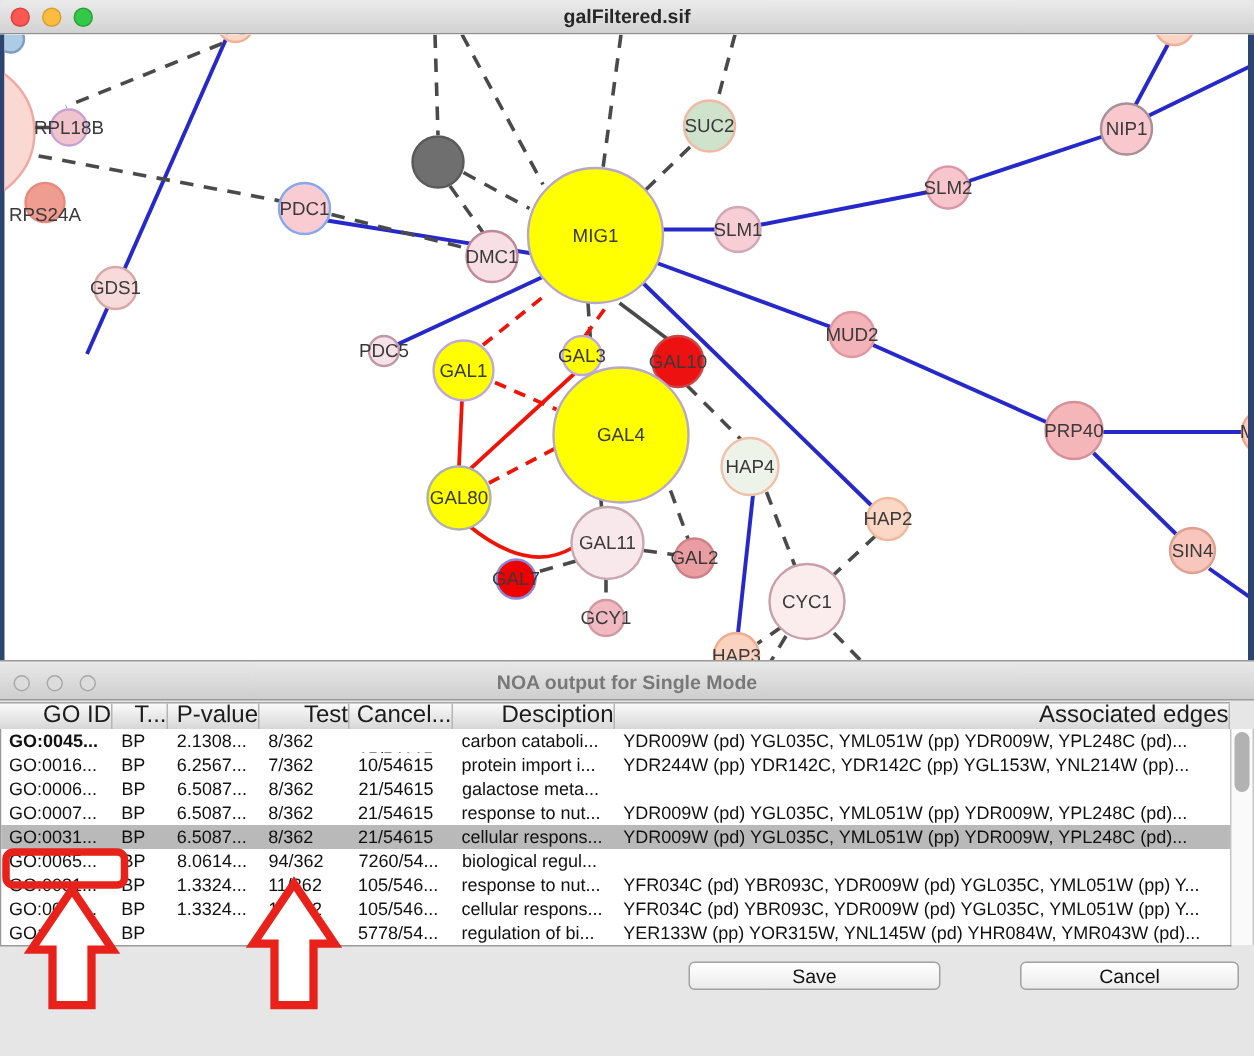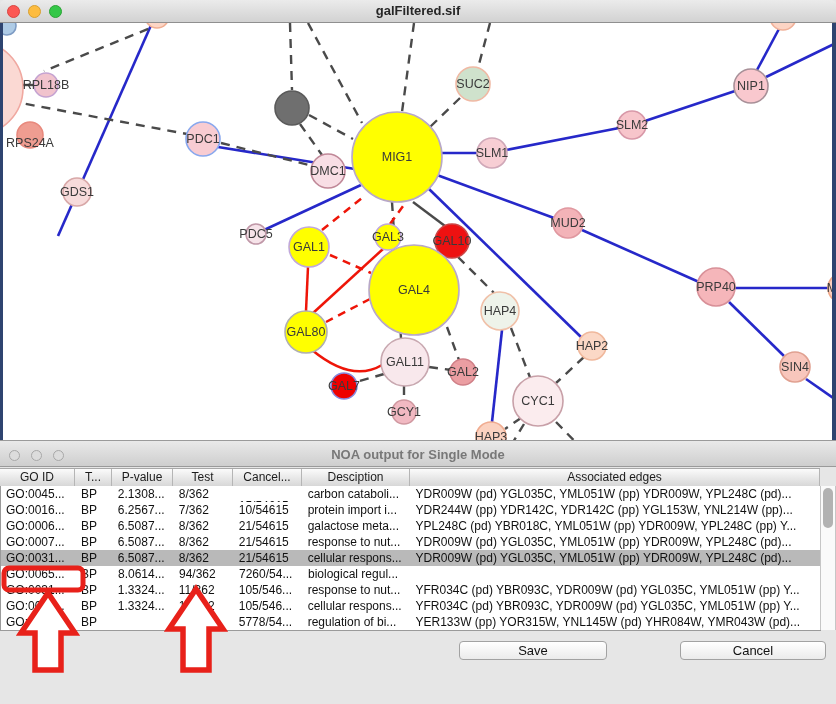--- a/index.html
+++ b/index.html
@@ -37,22 +37,22 @@
   .noa-titlebar{position:absolute;left:0;top:0;width:100%;height:27px;
     background:linear-gradient(#e9e9e9,#cecece);border-top:1px solid #9a9a9a;
     border-bottom:1px solid #9a9a9a;box-sizing:border-box;}
   .noa-title{position:absolute;left:0;right:0;top:6px;text-align:center;
     font-size:13px;font-weight:bold;color:#787878;}
   .lights-gray{position:absolute;left:9px;top:9px;display:flex;gap:11px;}
   .glight{width:11px;height:11px;border-radius:50%;background:#dcdcdc;border:1px solid #a8a8a8;box-sizing:border-box;}
   .tbl{position:absolute;left:0;top:27px;width:836px;height:222px;}
   .tbl-header{position:absolute;left:0;top:1px;height:17px;width:820px;display:flex;
     background:linear-gradient(#fbfbfb,#d7d7d7);border-top:1px solid #a8a8a8;border-bottom:1px solid #9a9a9a;}
-  .hcell{box-sizing:border-box;border-right:1px solid #b5b5b5;font-size:12px;color:#1c1c1c;
-    text-align:center;line-height:16px;overflow:hidden;white-space:nowrap;}
+  .hcell{box-sizing:border-box;border-right:1px solid #b5b5b5;font-size:16px;color:#1c1c1c;
+    text-align:right;line-height:16px;overflow:hidden;white-space:nowrap;}
   .tbl-body{position:absolute;left:0;top:19px;width:820px;background:#fff;
     border-left:1px solid #9a9a9a;box-sizing:border-box;}
   .trow{display:flex;height:16px;background:#fff;}
   .trow.sel{background:#b9b9b9;}
   .tcell{box-sizing:border-box;padding-left:5px;font-size:12px;color:#111;
     line-height:16px;white-space:nowrap;overflow:hidden;}
   .tbl-bottom{position:absolute;left:0;width:821px;height:1px;background:#9a9a9a;}
   .vscroll{position:absolute;left:820px;top:19px;width:16px;background:#fafafa;
     border-left:1px solid #c6c6c6;border-right:1px solid #c6c6c6;box-sizing:border-box;}
   .vthumb{position:absolute;left:2px;top:2px;width:10px;height:40px;border-radius:6px;background:#b2b2b2;}
@@ -280,21 +280,21 @@
           <div class="hcell" style="width: 75px;">GO ID</div>
           <div class="hcell" style="width: 37px;">T...</div>
           <div class="hcell" style="width: 61px;">P-value</div>
           <div class="hcell" style="width: 60px;">Test</div>
           <div class="hcell" style="width: 69px;">Cancel...</div>
           <div class="hcell" style="width: 108px;">Desciption</div>
           <div class="hcell" style="width: 410px;">Associated edges</div>
         </div>
       <div class="tbl-body" id="tbl-body">
           <div class="trow">
-            <div class="tcell" style="width: 75px;">GO:0045...</div>
+            <div class="tcell" style="width: 75px; font-weight: bold;">GO:0045...</div>
             <div class="tcell" style="width: 37px;">BP</div>
             <div class="tcell" style="width: 61px;">2.1308...</div>
             <div class="tcell" style="width: 60px;">8/362</div>
             <div class="tcell" style="width: 69px; margin-top: 12px;">15/54615</div>
             <div class="tcell" style="width: 108px;">carbon cataboli...</div>
             <div class="tcell" style="width: 410px;">YDR009W (pd) YGL035C, YML051W (pp) YDR009W, YPL248C (pd)...</div>
           </div>
           <div class="trow">
             <div class="tcell" style="width: 75px;">GO:0016...</div>
             <div class="tcell" style="width: 37px;">BP</div>
@@ -304,21 +304,20 @@
             <div class="tcell" style="width: 108px;">protein import i...</div>
             <div class="tcell" style="width: 410px;">YDR244W (pp) YDR142C, YDR142C (pp) YGL153W, YNL214W (pp)...</div>
           </div>
           <div class="trow">
             <div class="tcell" style="width: 75px;">GO:0006...</div>
             <div class="tcell" style="width: 37px;">BP</div>
             <div class="tcell" style="width: 61px;">6.5087...</div>
             <div class="tcell" style="width: 60px;">8/362</div>
             <div class="tcell" style="width: 69px;">21/54615</div>
             <div class="tcell" style="width: 108px;">galactose meta...</div>
-            <div class="tcell" style="width: 410px;">YPL248C (pd) YBR018C, YML051W (pp) YDR009W, YPL248C (pp) Y...</div>
           </div>
           <div class="trow">
             <div class="tcell" style="width: 75px;">GO:0007...</div>
             <div class="tcell" style="width: 37px;">BP</div>
             <div class="tcell" style="width: 61px;">6.5087...</div>
             <div class="tcell" style="width: 60px;">8/362</div>
             <div class="tcell" style="width: 69px;">21/54615</div>
             <div class="tcell" style="width: 108px;">response to nut...</div>
             <div class="tcell" style="width: 410px;">YDR009W (pd) YGL035C, YML051W (pp) YDR009W, YPL248C (pd)...</div>
           </div>
@@ -366,21 +365,21 @@
             <div class="tcell" style="width: 108px;">regulation of bi...</div>
             <div class="tcell" style="width: 410px;">YER133W (pp) YOR315W, YNL145W (pd) YHR084W, YMR043W (pd)...</div>
           </div>
         </div>
       <div class="tbl-bottom" id="tbl-bottom" style="top: 163px;"></div>
       <div class="vscroll" id="vscroll" style="height: 144px;">
         <div class="vthumb"></div>
       </div>
     </div>
 
-    <button class="mac-btn" style="left:459px;top:201px;width:148px;">Save</button>
+    <button class="mac-btn" style="left:459px;top:201px;width:168px;">Save</button>
     <button class="mac-btn" style="left:680px;top:201px;width:146px;">Cancel</button>
   </div>
 
   <svg class="anno" id="anno-svg" width="836" height="704" viewBox="0 0 836 704">
       <rect x="4" y="568" width="79" height="22" rx="5" fill="none" stroke="#e8211a" stroke-width="5"></rect>
       <polygon points="48,593 75,633 61,633 61,670 35,670 35,633 21,633" fill="#ffffff" stroke="#e8211a" stroke-width="5.5" stroke-linejoin="miter"></polygon>
       <polygon points="196,589 223,629 209,629 209,670 183,670 183,629 169,629" fill="#ffffff" stroke="#e8211a" stroke-width="5.5" stroke-linejoin="miter"></polygon>
     </svg>
 </div>
 

